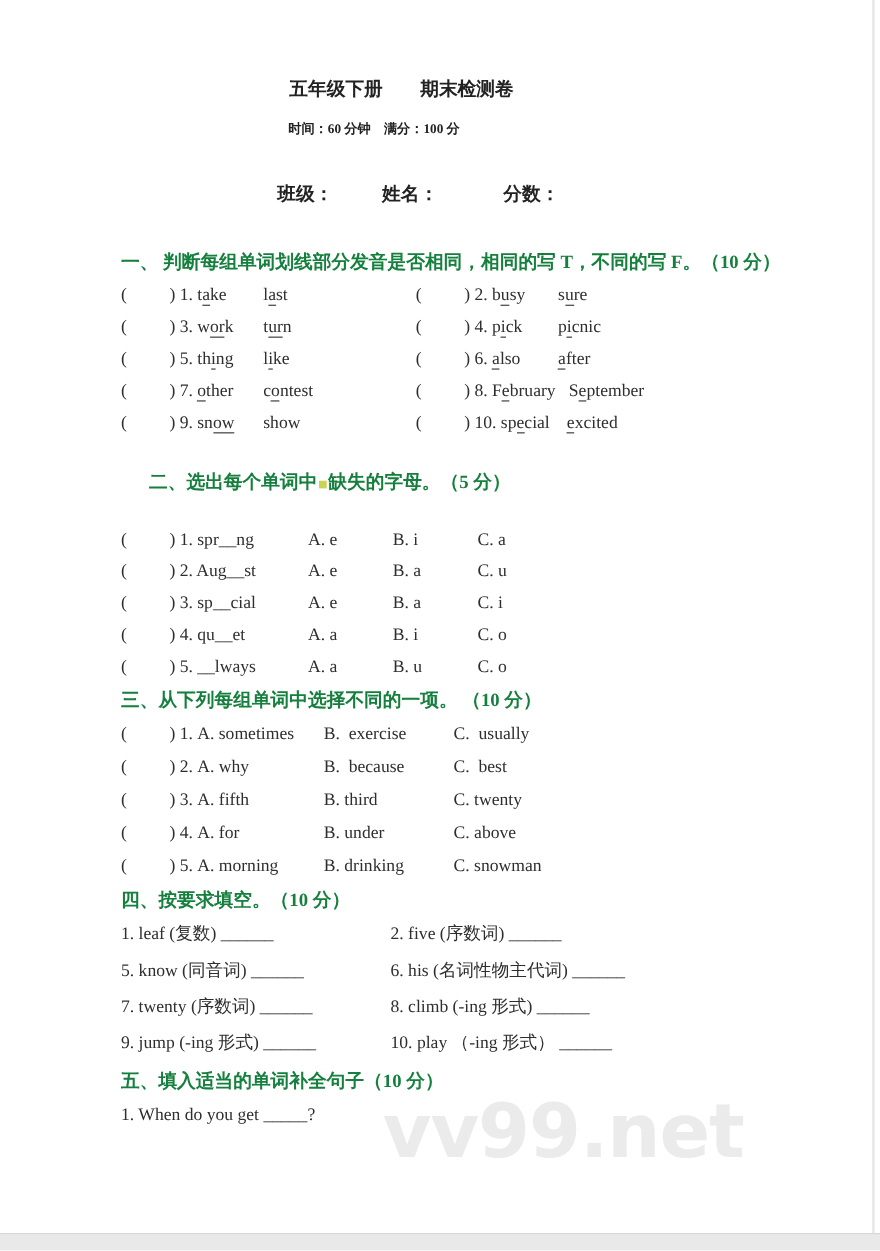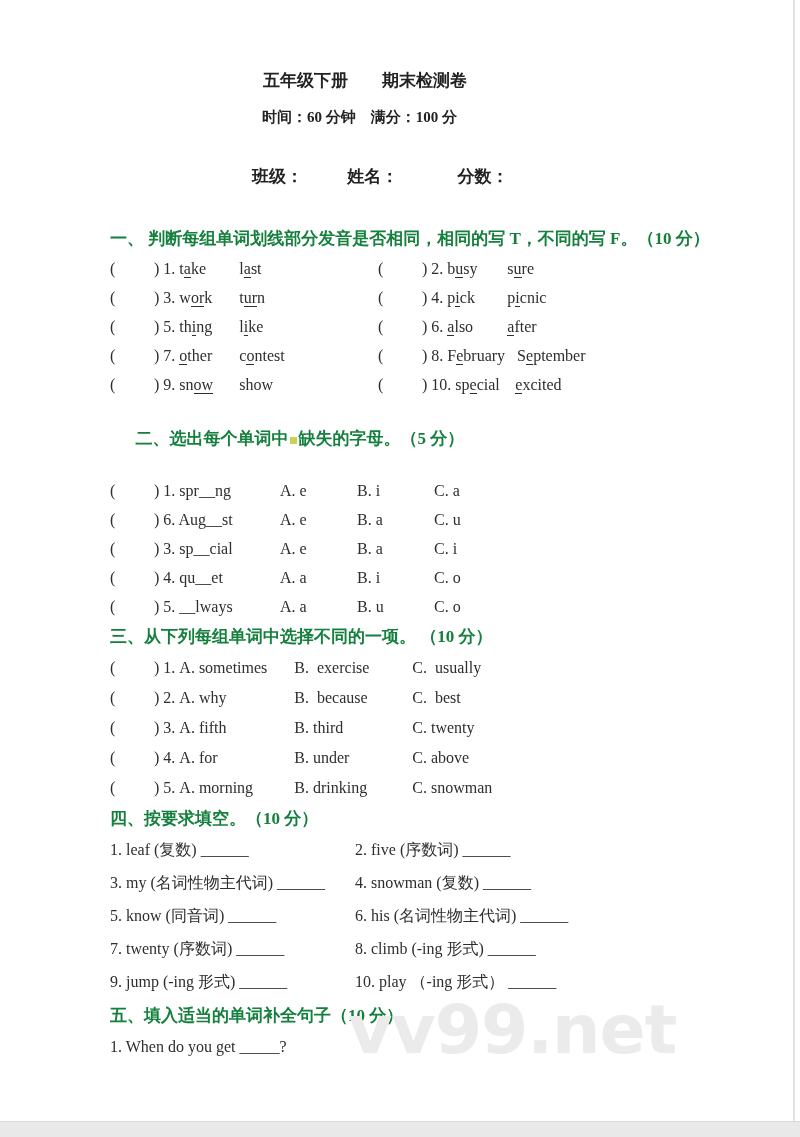--- a/index.html
+++ b/index.html
@@ -23,21 +23,21 @@
   .title {
     font-weight: 700;
     font-size: 17px;
     line-height: 22px;
     margin: 0 0 14px 153px;
     white-space: pre;
     color: #222;
   }
   .subtitle {
     font-weight: 700;
-    font-size: 15px;
+    font-size: 12px;
     line-height: 22px;
     margin: 0 0 38px 152px;
     white-space: pre;
     color: #222;
   }
   .info-line {
     font-weight: 700;
     font-size: 17px;
     line-height: 22px;
     margin: 0 0 39px 142px;
@@ -134,39 +134,38 @@
         <div class="row"><span class="cell s1c0"><span class="paren">(</span><span class="pn">) 5. </span><span class="word w1"><span class="pl">th</span><span class="ul">i</span><span class="pl">ng</span></span><span class="word w2"><span class="pl">l</span><span class="ul">i</span><span class="pl">ke</span></span></span><span class="cell s1c1"><span class="paren">(</span><span class="pn">) 6. </span><span class="word w1"><span class="ul">a</span><span class="pl">lso</span></span><span class="word w2"><span class="ul">a</span><span class="pl">fter</span></span></span></div>
         <div class="row"><span class="cell s1c0"><span class="paren">(</span><span class="pn">) 7. </span><span class="word w1"><span class="ul">o</span><span class="pl">ther</span></span><span class="word w2"><span class="pl">c</span><span class="ul">o</span><span class="pl">ntest</span></span></span><span class="cell s1c1"><span class="paren">(</span><span class="pn">) 8. </span><span class="word w1"><span class="pl">F</span><span class="ul">e</span><span class="pl">bruary</span></span><span class="word w2"><span class="pl">S</span><span class="ul">e</span><span class="pl">ptember</span></span></span></div>
         <div class="row"><span class="cell s1c0"><span class="paren">(</span><span class="pn">) 9. </span><span class="word w1"><span class="pl">sn</span><span class="ul">ow</span></span><span class="word w2"><span class="pl">show</span></span></span><span class="cell s1c1"><span class="paren">(</span><span class="pn">) 10. </span><span class="word w1"><span class="pl">sp</span><span class="ul">e</span><span class="pl">cial</span></span><span class="word w2"><span class="ul">e</span><span class="pl">xcited</span></span></span></div>
       </div>
 
     <div class="sec-head" id="s2-head">
       <span>二、选出每个单词中</span><span class="dot"></span><span>缺失的字母。（5 分）</span>
     </div>
     <div class="s2-rows" id="s2-rows">
         <div class="row"><span class="paren">(</span><span class="qword">) 1. spr__ng</span><span class="opt opt0">A. e</span><span class="opt opt1">B. i</span><span class="opt opt2">C. a</span></div>
-        <div class="row"><span class="paren">(</span><span class="qword">) 6. Aug__st</span><span class="opt opt0">A. e</span><span class="opt opt1">B. a</span><span class="opt opt2">C. u</span></div>
+        <div class="row"><span class="paren">(</span><span class="qword">) 2. Aug__st</span><span class="opt opt0">A. e</span><span class="opt opt1">B. a</span><span class="opt opt2">C. u</span></div>
         <div class="row"><span class="paren">(</span><span class="qword">) 3. sp__cial</span><span class="opt opt0">A. e</span><span class="opt opt1">B. a</span><span class="opt opt2">C. i</span></div>
         <div class="row"><span class="paren">(</span><span class="qword">) 4. qu__et</span><span class="opt opt0">A. a</span><span class="opt opt1">B. i</span><span class="opt opt2">C. o</span></div>
         <div class="row"><span class="paren">(</span><span class="qword">) 5. __lways</span><span class="opt opt0">A. a</span><span class="opt opt1">B. u</span><span class="opt opt2">C. o</span></div>
       </div>
 
     <div class="sec-head" id="s3-head">三、从下列每组单词中选择不同的一项。 （10 分）</div>
     <div class="s3-rows" id="s3-rows">
         <div class="row"><span class="paren">(</span><span class="pn">) 1. </span><span class="opt opt0">A. sometimes</span><span class="opt opt1">B.  exercise</span><span class="opt opt2">C.  usually</span></div>
         <div class="row"><span class="paren">(</span><span class="pn">) 2. </span><span class="opt opt0">A. why</span><span class="opt opt1">B.  because</span><span class="opt opt2">C.  best</span></div>
         <div class="row"><span class="paren">(</span><span class="pn">) 3. </span><span class="opt opt0">A. fifth</span><span class="opt opt1">B. third</span><span class="opt opt2">C. twenty</span></div>
         <div class="row"><span class="paren">(</span><span class="pn">) 4. </span><span class="opt opt0">A. for</span><span class="opt opt1">B. under</span><span class="opt opt2">C. above</span></div>
         <div class="row"><span class="paren">(</span><span class="pn">) 5. </span><span class="opt opt0">A. morning</span><span class="opt opt1">B. drinking</span><span class="opt opt2">C. snowman</span></div>
       </div>
 
     <div class="sec-head" id="s4-head">四、按要求填空。（10 分）</div>
     <div class="s4-rows" id="s4-rows">
         <div class="row"><span class="f-col1">1. leaf (复数) ______</span><span class="f-col2">2. five (序数词) ______</span></div>
-        <div class="row"><span class="f-col1">3. my (名词性物主代词) ______</span><span class="f-col2">4. snowman (复数) ______</span></div>
         <div class="row"><span class="f-col1">5. know (同音词) ______</span><span class="f-col2">6. his (名词性物主代词) ______</span></div>
         <div class="row"><span class="f-col1">7. twenty (序数词) ______</span><span class="f-col2">8. climb (-ing 形式) ______</span></div>
         <div class="row"><span class="f-col1">9. jump (-ing 形式) ______</span><span class="f-col2">10. play （-ing 形式） ______</span></div>
       </div>
 
     <div class="sec-head" id="s5-head">五、填入适当的单词补全句子（10 分）</div>
     <div class="s5-line">1. When do you get _____?</div>
 
   </div>
 

